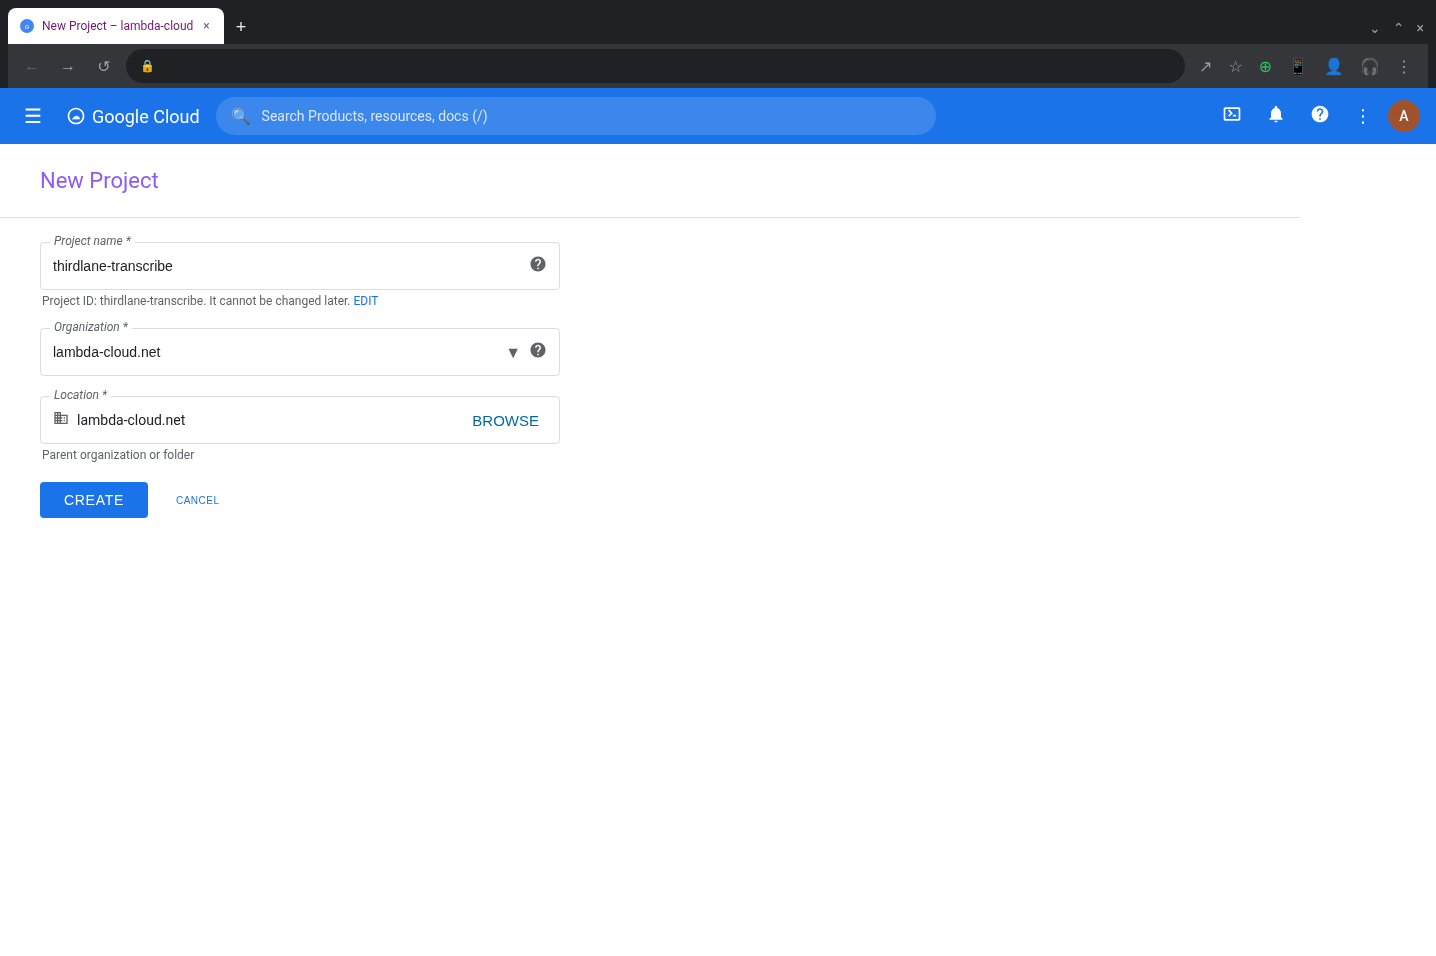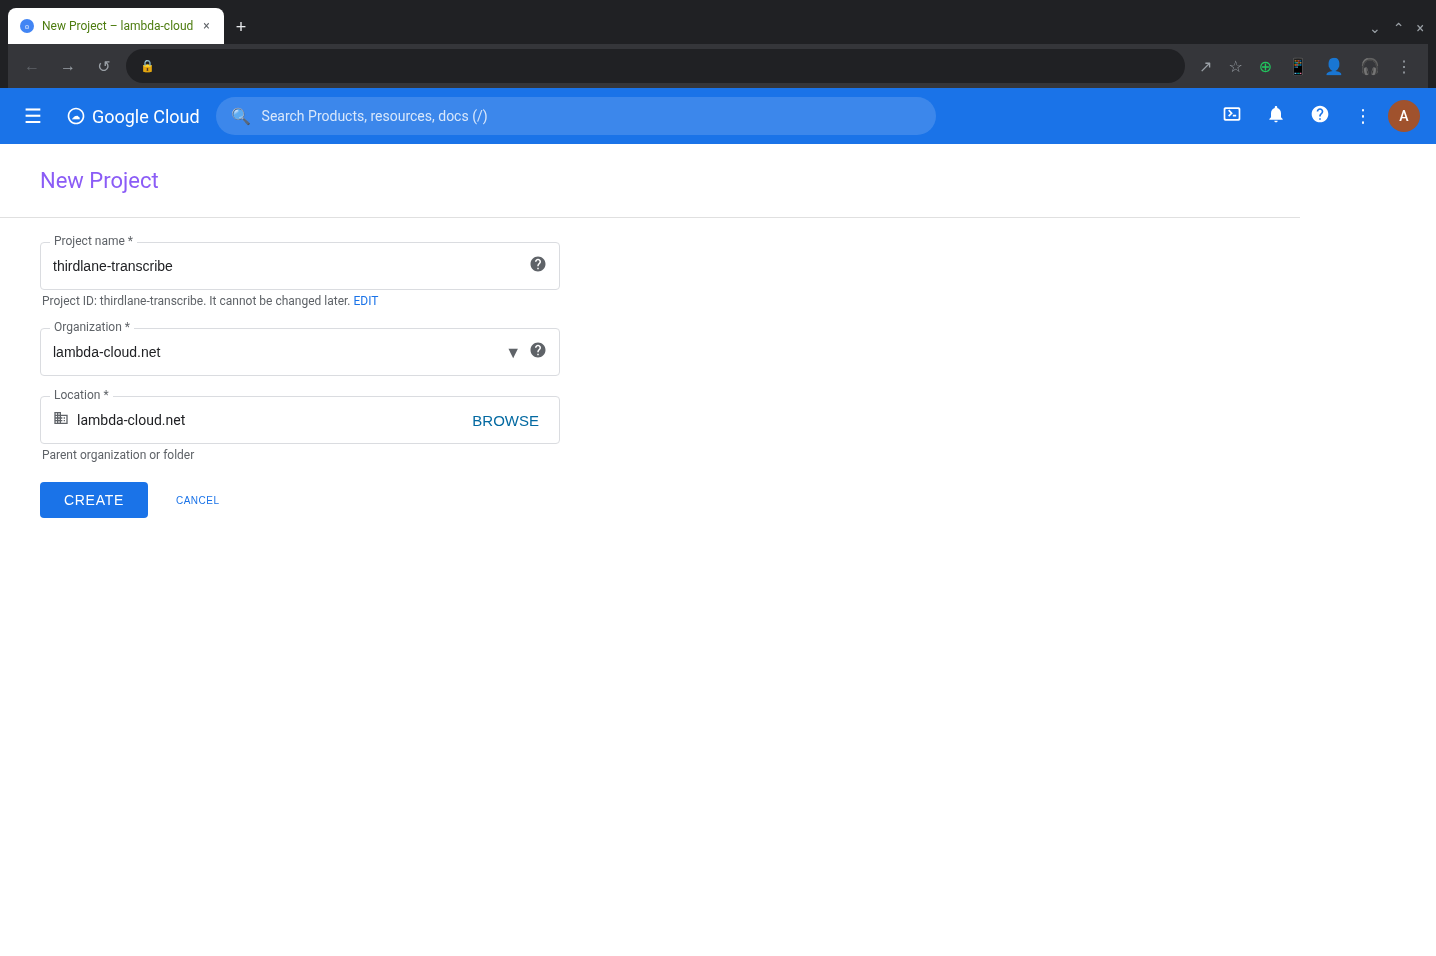--- a/index.html
+++ b/index.html
@@ -4,21 +4,21 @@
   <style>
     * { box-sizing: border-box; margin: 0; padding: 0; }
     body { font-family: 'Roboto', Arial, sans-serif; background: #202124; width: 1436px; height: 956px; overflow: hidden; }
 
     
     .browser-chrome { background: #202124; padding: 8px 8px 0 8px; }
     .browser-tabs { display: flex; align-items: flex-end; gap: 2px; }
     .browser-tab { background: #35363a; border-radius: 8px 8px 0 0; padding: 8px 12px; display: flex; align-items: center; gap: 8px; min-width: 180px; max-width: 220px; height: 36px; }
     .browser-tab.active { background: #ffffff; }
     .browser-tab-favicon { width: 14px; height: 14px; border-radius: 50%; background: #4285f4; display: flex; align-items: center; justify-content: center; font-size: 8px; color: white; }
-    .browser-tab-title { font-size: 12px; color: #4d7c0f; flex: 1; white-space: nowrap; overflow: hidden; text-overflow: ellipsis; }
+    .browser-tab-title { font-size: 12px; color: #701a75; flex: 1; white-space: nowrap; overflow: hidden; text-overflow: ellipsis; }
     .browser-tab:not(.active) .browser-tab-title { color: #e8eaed; }
     .browser-tab-close { font-size: 12px; color: #5f6368; cursor: pointer; padding: 2px; border-radius: 50%; }
     .new-tab-btn { background: none; border: none; color: #e8eaed; font-size: 18px; padding: 6px 10px; cursor: pointer; border-radius: 50%; }
     .browser-tab-controls { margin-left: auto; display: flex; align-items: center; gap: 4px; }
     .browser-tab-controls span { color: #9aa0a6; font-size: 14px; padding: 4px; cursor: pointer; }
 
     
     .browser-toolbar { background: #35363a; display: flex; align-items: center; gap: 8px; padding: 6px 10px; height: 44px; }
     .nav-btn { background: none; border: none; color: #9aa0a6; font-size: 16px; cursor: pointer; padding: 6px; border-radius: 50%; display: flex; align-items: center; justify-content: center; width: 28px; height: 28px; }
     .nav-btn.disabled { color: #5f6368; cursor: default; }
@@ -44,21 +44,21 @@
     .user-avatar { width: 32px; height: 32px; border-radius: 50%; background: #a0522d; display: flex; align-items: center; justify-content: center; color: white; font-size: 14px; font-weight: 500; cursor: pointer; }
 
     
     .main-content { padding: 24px 40px; max-width: 1300px; }
     .page-title { font-size: 22px; font-weight: 400; color: #8b5cf6; margin-bottom: 24px; }
     .divider { height: 1px; background: #e0e0e0; margin: 0 -40px 24px; }
 
     
     .form-container { max-width: 520px; }
     .form-field { position: relative; margin-bottom: 20px; }
-    .field-label { font-size: 12px; color: #5f6368; position: absolute; top: -8px; left: 10px; background: white; padding: 0 4px; }
+    .field-label { font-size: 12px; color: #5f6368; position: absolute; top: -8px; left: 10px; background: white; padding: 0 4px; font-style: italic; }
     .field-label-required::after { content: ' *'; color: #5f6368; }
     .form-input-wrapper { border: 1px solid #dadce0; border-radius: 4px; display: flex; align-items: center; padding: 0 12px; height: 48px; }
     .form-input { border: none; outline: none; font-size: 14px; color: #202124; flex: 1; background: transparent; }
     .field-help-icon { color: #5f6368; font-size: 16px; cursor: pointer; }
     .field-hint { font-size: 12px; color: #5f6368; margin-top: 4px; padding-left: 2px; }
     .field-hint a { color: #1a73e8; text-decoration: none; cursor: pointer; }
     .select-wrapper { border: 1px solid #dadce0; border-radius: 4px; display: flex; align-items: center; padding: 0 12px; height: 48px; }
     .select-input { border: none; outline: none; font-size: 14px; color: #202124; flex: 1; background: transparent; appearance: none; cursor: pointer; }
     .select-chevron { color: #5f6368; font-size: 16px; }
     .location-wrapper { border: 1px solid #dadce0; border-radius: 4px; display: flex; align-items: center; padding: 0 12px; height: 48px; }

